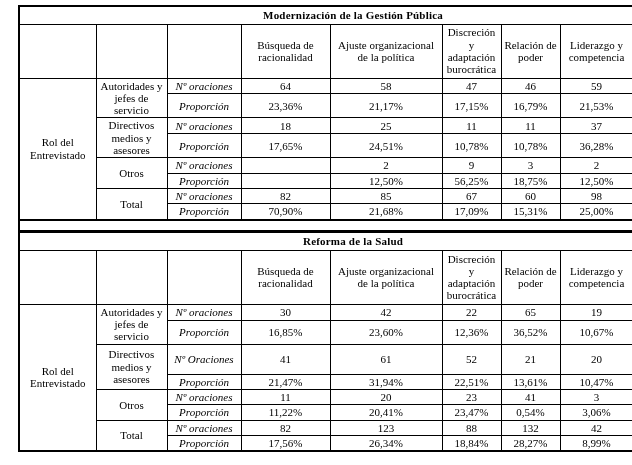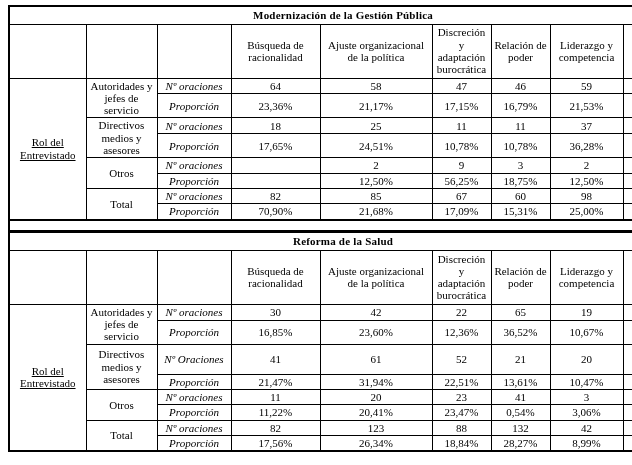--- a/index.html
+++ b/index.html
@@ -12,21 +12,21 @@
     height: 465px;
     font-family: "Liberation Serif", "DejaVu Serif", serif;
     color: #000000;
     overflow: hidden;
   }
   .page {
     width: 632px;
     height: 465px;
     position: relative;
     box-sizing: border-box;
-    padding: 5px 2px 2px 8px;
+    padding: 5px 2px 2px 18px;
   }
   table.grid {
     border-collapse: collapse;
     table-layout: fixed;
     width: 628px;
     border: 2px solid #000;
   }
   table.grid td {
     border: 1px solid #000;
     text-align: center;
@@ -56,21 +56,20 @@
   .metric {
     font-style: italic;
     font-size: 11px;
   }
   .numcell {
     font-size: 11px;
   }
   .rol-cell {
     font-size: 11px;
     line-height: 1.25;
-    text-decoration: underline;
   }
   .gapline {
     width: 628px;
     height: 2px;
     background: #000;
   }
   .gapwhite {
     width: 628px;
     height: 9px;
     background: #fff;

